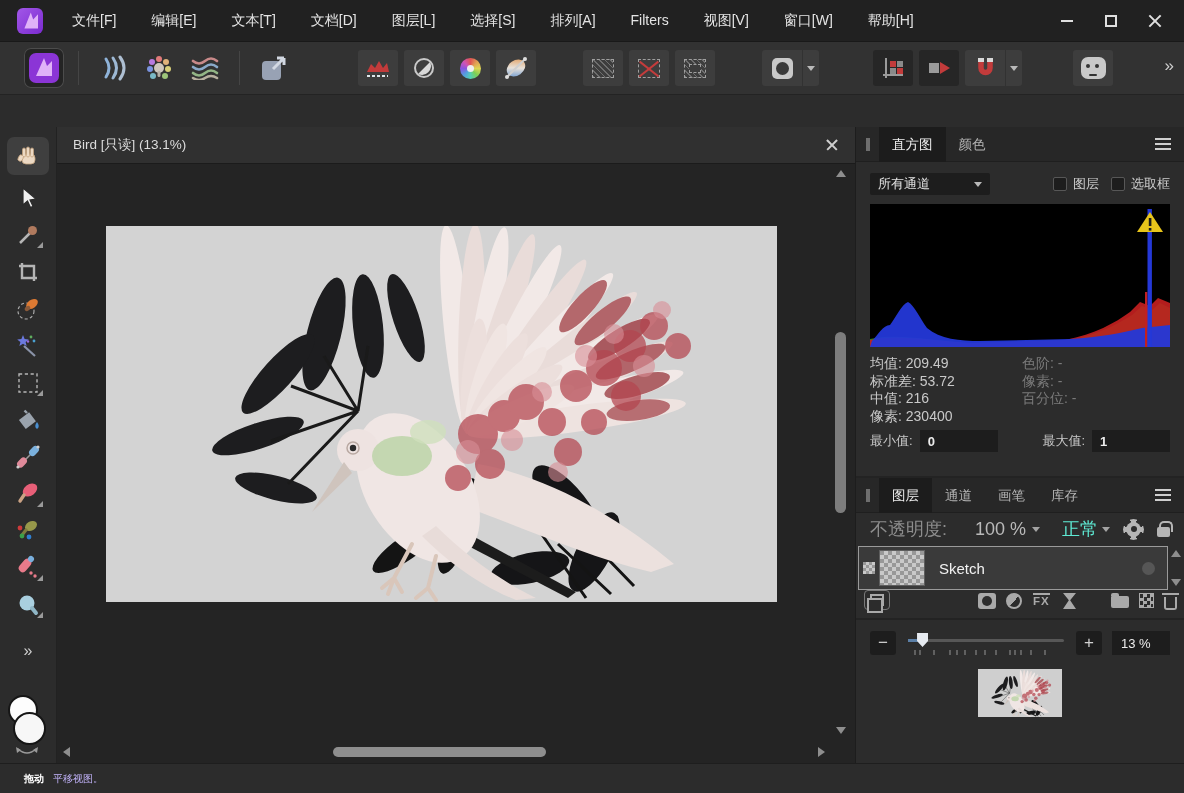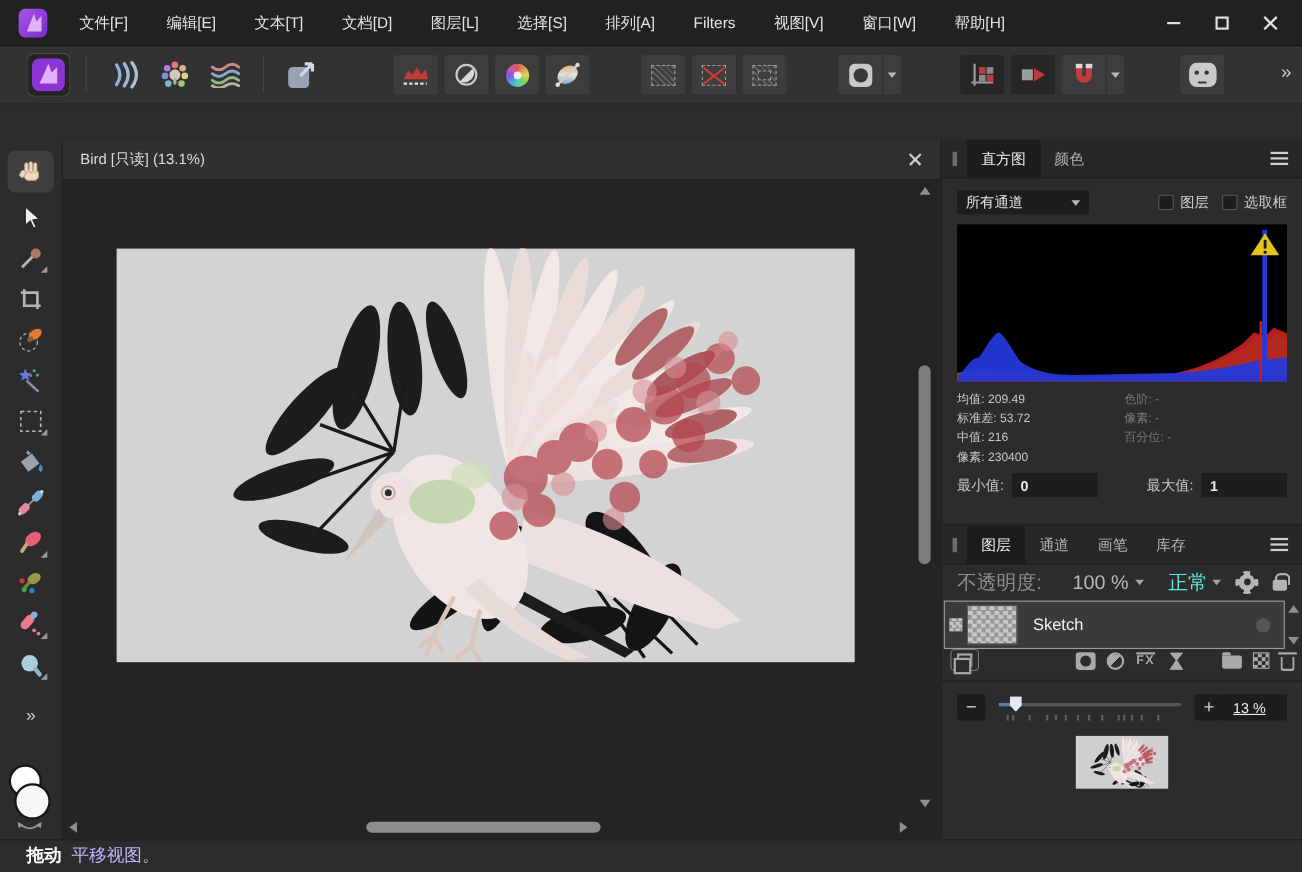--- a/index.html
+++ b/index.html
@@ -109,21 +109,21 @@
   .panel-layers { height:142px; flex:none; border-bottom:2px solid #232323; }
   .panel-nav { flex:1; }
 
   .hist-body { padding:11px 14px 0; }
   .hrow1 { display:flex; align-items:center; }
   .dd-channels { width:120px; }
   .cbgroup { display:flex; align-items:center; gap:6px; font-size:13px; color:#cfcfcf; }
   .cbgroup.first { margin-left:auto; } .cbgroup + .cbgroup { margin-left:12px; }
   .cb { width:14px; height:14px; background:#1d1d1d; border:1px solid #575757; border-radius:2px; }
   .histbox { margin-top:9px; height:143px; background:#000; position:relative; }
-  .stats { display:flex; margin-top:8px; font-size:11px; line-height:17.5px; }
+  .stats { display:flex; margin-top:8px; font-size:14px; line-height:17.5px; }
   .colL { width:152px; color:#c9c9c9; } .colR { color:#7a7a7a; }
   .minmax { display:flex; align-items:center; margin-top:5px; font-size:13px; color:#c9c9c9; }
   .num-input { height:22px; background:#1d1d1d; border:none; color:#ececec; font-size:13px;
     padding:0 8px; width:78px; margin-left:7px; font-family:inherit; font-weight:bold; }
   .mm-right { margin-left:auto; display:flex; align-items:center; }
 
   .oprow { height:32px; display:flex; align-items:center; padding:0 14px; font-size:18px; color:#8d8d8d; }
   .opval { color:#b9b9b9; margin-left:28px; margin-right:6px; }
   .blendval { color:#5eead4; margin-left:22px; }
   .oprow .chev { opacity:.85; }
@@ -176,21 +176,21 @@
   .sthumb { position:absolute; left:calc(9% - 5px); top:3px; width:11px; height:14px; background:#e6eaf0;
     clip-path:polygon(0 0,100% 0,100% 58%,50% 100%,0 58%); }
   .stick { position:absolute; top:20px; width:2px; height:5px; background:#606060; }
   .zval { width:58px; height:24px; background:#1d1d1d; border:none; color:#ececec; font-size:13px;
     padding:0 9px; font-family:inherit; flex:none; }
   .navthumb { margin:13px auto 0; width:84px; height:48px; background:#cfcfcf;
     display:flex; align-items:center; justify-content:center; }
 
   
   .statusbar { position:absolute; left:0; right:0; bottom:0; height:30px; background:#2c2c2c;
-    border-top:1px solid #1e1e1e; display:flex; align-items:center; padding-left:24px; font-size:16px; }
+    border-top:1px solid #1e1e1e; display:flex; align-items:center; padding-left:24px; font-size:10px; }
   .sb-action { color:#ffffff; font-weight:bold; margin-right:9px; }
   .sb-hint { color:#c4b5fd; }
   svg { display:block; }
 </style>
 </head>
 <body>
 
 <svg width="0" height="0" style="position:absolute">
   <defs>
     <linearGradient id="wbg" x1="0" y1="1" x2="1" y2="0">
@@ -766,21 +766,21 @@
           <div class="stick" style="left:43%"></div>
             <div class="stick" style="left:49%"></div>
           <div class="stick" style="left:56%"></div>
             <div class="stick" style="left:65%"></div>
           <div class="stick" style="left:68%"></div>
             <div class="stick" style="left:72%"></div>
           <div class="stick" style="left:78%"></div>
             <div class="stick" style="left:87%"></div>
         </div>
         <div class="zbtn">+</div>
-        <input class="zval" style=" text-decoration: underline;" value="13 %">
+        <input class="zval" style="margin-left: 10px;" value="13 %">
       </div>
       <div class="navthumb">
         <svg width="84" height="47" viewBox="0 0 671 376">
             <use href="#birdArt"></use>
           </svg>
       </div>
     </div>
   </div>
 
   <div class="statusbar">

